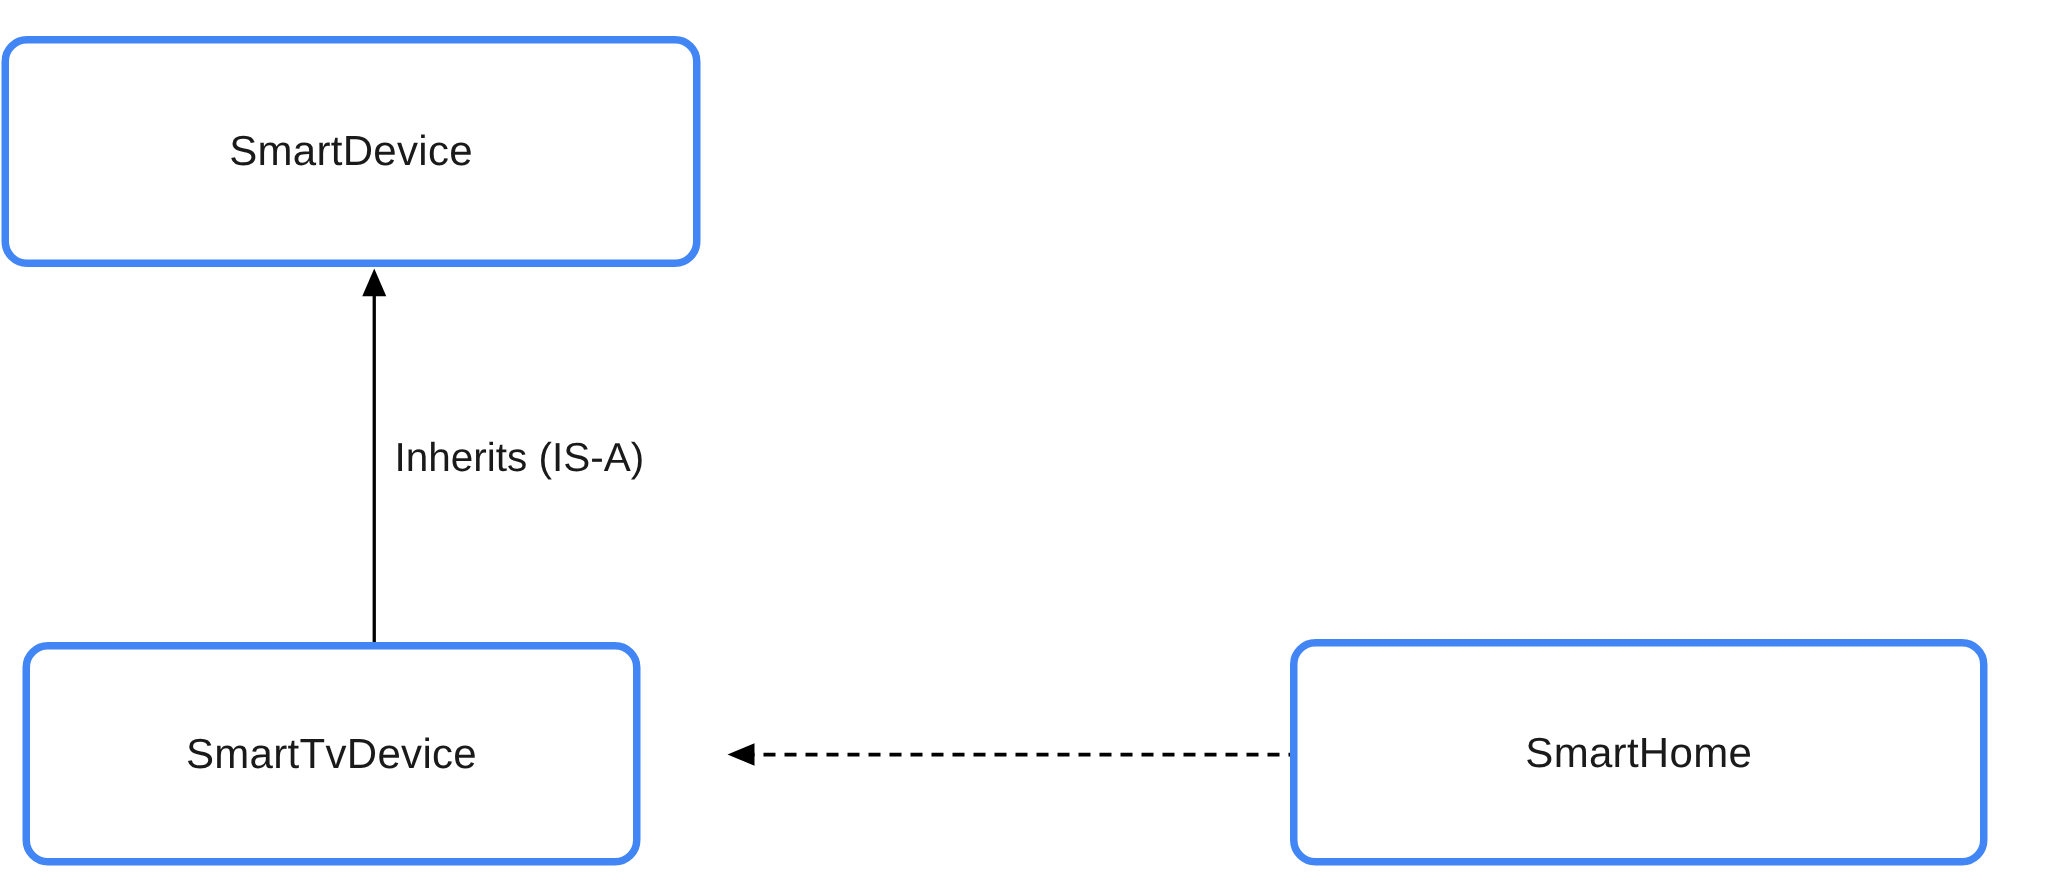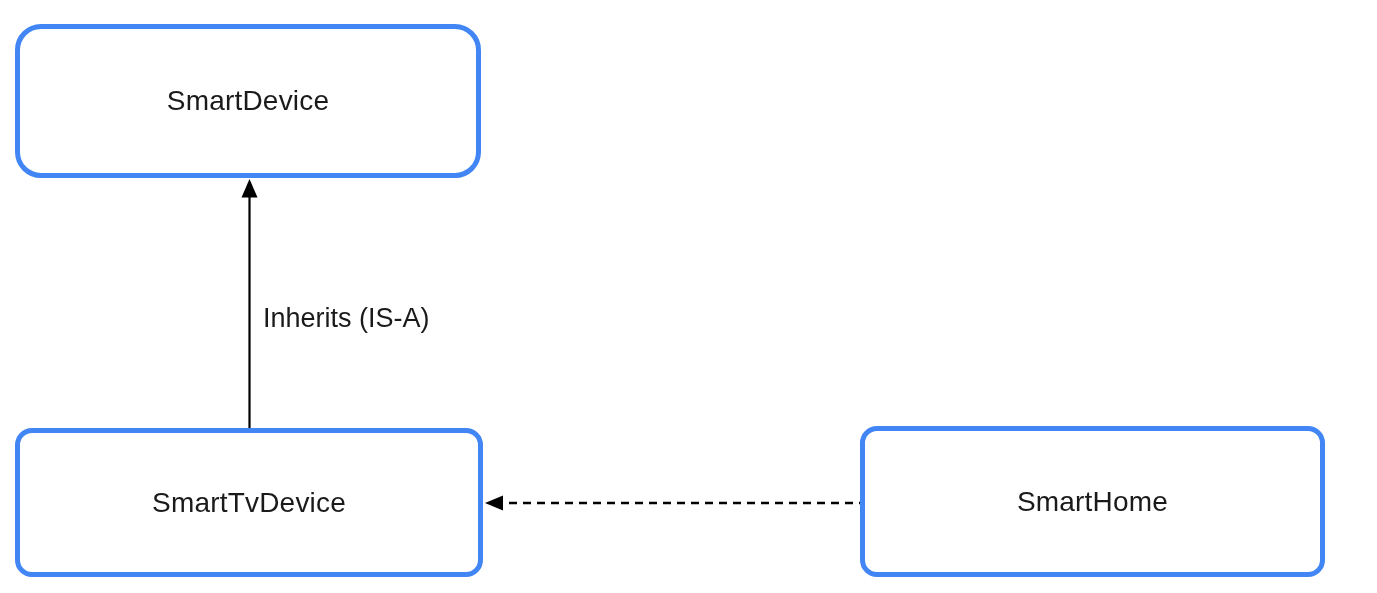--- a/index.html
+++ b/index.html
@@ -68,28 +68,28 @@
     <g>
       <line class="edge-line" x1="249.5" y1="428" x2="249.5" y2="196"></line>
       <polygon class="arrowhead" points="249.5,179 241.5,197.5 257.5,197.5"></polygon>
     </g>
     <g>
       <line class="edge-line dashed" x1="895" y1="503" x2="502" y2="503"></line>
       <polygon class="arrowhead" points="485,503 503,495.5 503,510.5"></polygon>
     </g>
   </svg>
 
-  <div class="node" style="left:15px; top:24px; width:466px; height:154px;border-radius:26px;">
+  <div class="node" style="left:1px; top:24px; width:466px; height:154px;">
     <span class="node-label">SmartDevice</span>
   </div>
 
-  <div class="node" style="left:15px; top:428px; width:468px; height:149px;">
+  <div class="node" style="left:15px; top:428px; width:412px; height:149px;">
     <span class="node-label">SmartTvDevice</span>
   </div>
 
   <div class="node" style="left:860px; top:426px; width:465px; height:151px;">
     <span class="node-label">SmartHome</span>
   </div>
 
-  <div class="edge-label" style="left:263px; top:302px;">Inherits (IS-A)</div>
+  <div class="edge-label" style="left:263px; top:289px;">Inherits (IS-A)</div>
 
 
 </div>
 
 </body></html>

